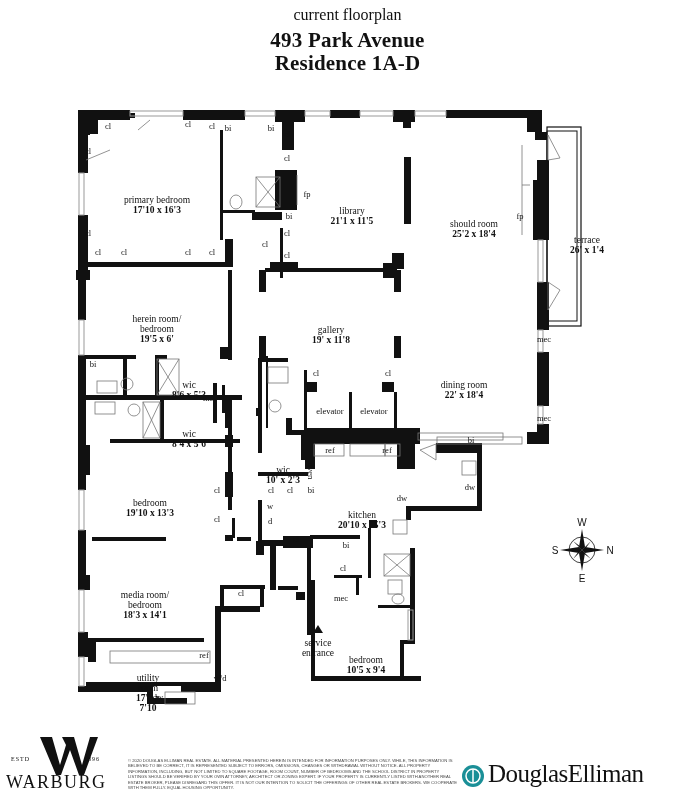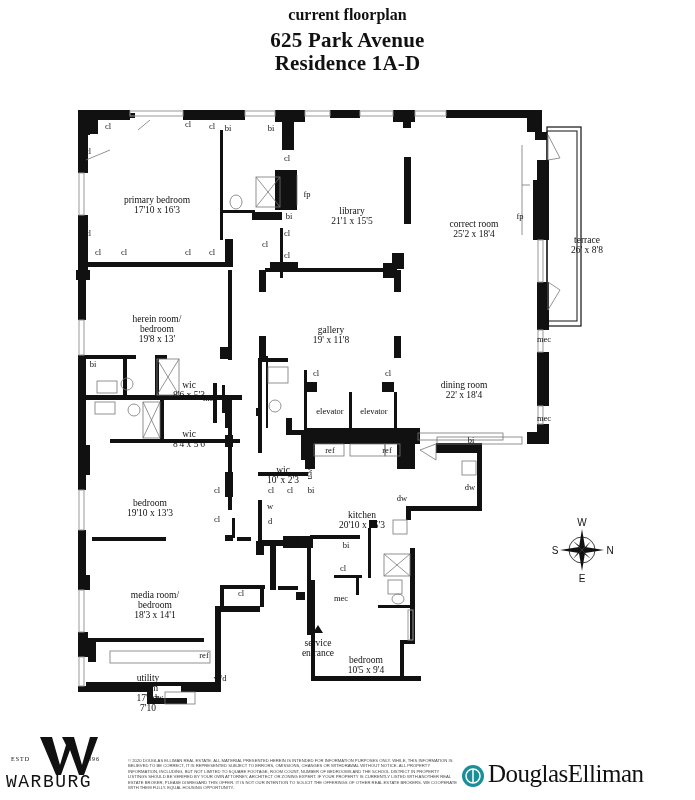--- a/index.html
+++ b/index.html
@@ -1,38 +1,38 @@
 <!DOCTYPE html>
 <html><head>
 <meta charset="utf-8">
 <style>
   html,body{margin:0;padding:0;background:#fff;}
   body{width:695px;height:800px;position:relative;overflow:hidden;font-family:"DejaVu Serif","Liberation Serif",serif;color:#111;}
   .hdr{position:absolute;left:0;width:695px;text-align:center;}
-  .hdr-sub{top:6px;font-size:16px;font-family:"Liberation Serif",serif;font-weight:bold;}
+  .hdr-sub{top:6px;font-size:16px;font-family:"Liberation Serif",serif;}
   .hdr-t1{top:28px;font-size:21px;font-weight:bold;font-family:"Liberation Serif",serif;letter-spacing:0.2px;}
   .hdr-t2{top:51px;font-size:21px;font-weight:bold;font-family:"Liberation Serif",serif;letter-spacing:0.2px;}
   svg.plan{position:absolute;left:0;top:0;}
   .lbl{position:absolute;transform:translate(-50%,-50%);text-align:center;font-family:"Liberation Serif",serif;font-size:9.5px;line-height:10px;white-space:nowrap;color:#111;}
   .sm{font-size:8.5px;}
   .room-name{display:block;margin-top:40px;}
-  .room-dim{display:block;}
+  .room-dim{display:block;font-weight:bold;}
   .compass-l{position:absolute;font-family:"Liberation Sans",sans-serif;font-size:10px;transform:translate(-50%,-50%);}
   .warb-estd{position:absolute;left:11px;top:756px;font-size:6px;letter-spacing:1px;font-family:"Liberation Serif",serif;}
   .warb-yr{position:absolute;left:84px;top:756px;font-size:6px;letter-spacing:1px;font-family:"Liberation Serif",serif;}
-  .warb-name{position:absolute;left:6px;top:772px;font-size:18px;letter-spacing:1.5px;font-family:Liberation Mono, monospace;}
+  .warb-name{position:absolute;left:6px;top:772px;font-size:18px;letter-spacing:1.5px;font-family:Liberation Serif, serif;}
   .disc{position:absolute;left:128px;top:758px;width:330px;font-family:"Liberation Sans",sans-serif;font-size:4.2px;line-height:5.4px;color:#444;text-transform:uppercase;}
   .de-name{position:absolute;left:488px;top:760px;font-family:"Liberation Serif",serif;font-size:25px;letter-spacing:-0.5px;color:#111;}
   .svc-arrow{position:absolute;left:313px;top:625px;width:0;height:0;border-left:5px solid transparent;border-right:5px solid transparent;border-bottom:8px solid #111;}
 </style>
 </head>
 <body>
 
 <div class="hdr hdr-sub">current floorplan</div>
-<div class="hdr hdr-t1">625 Park Avenue</div>
+<div class="hdr hdr-t1">493 Park Avenue</div>
 <div class="hdr hdr-t2">Residence 1A-D</div>
 
 <svg class="plan" width="695" height="800" viewBox="0 0 695 800">
   <g fill="#111">
 
     <rect x="78" y="110" width="52" height="10"></rect>
     <rect x="78" y="110" width="12" height="25"></rect>
     <rect x="90" y="120" width="8" height="14"></rect>
     <rect x="130" y="113" width="5" height="5"></rect>
     <rect x="183" y="110" width="62" height="10"></rect>
@@ -246,33 +246,33 @@
     <line x1="473" y1="769" x2="473" y2="783" stroke="#fff" stroke-width="1.5"></line>
   </g>
 </svg>
 
 <div class="lbl" style="left:157px;top:185px">
   <span class="room-name">primary bedroom</span>
   <span class="room-dim">17'10 x 16'3</span>
 </div>
 <div class="lbl" style="left:352px;top:196px">
   <span class="room-name">library</span>
-  <span class="room-dim">21'1 x 15'5</span>
+  <span class="room-dim">21'1 x 11'5</span>
 </div>
 <div class="lbl" style="left:474px;top:209px;width:60px;white-space:normal">
-  <span class="room-name">correct room</span>
+  <span class="room-name">should room</span>
   <span class="room-dim">25'2 x 18'4</span>
 </div>
 <div class="lbl" style="left:587px;top:225px">
   <span class="room-name">terrace</span>
-  <span class="room-dim">26' x 8'8</span>
+  <span class="room-dim">26' x 1'4</span>
 </div>
 <div class="lbl" style="left:157px;top:309px;width:50px;white-space:normal">
   <span class="room-name">herein room/ bedroom</span>
-  <span class="room-dim">19'8 x 13'</span>
+  <span class="room-dim">19'5 x 6'</span>
 </div>
 <div class="lbl" style="left:331px;top:315px">
   <span class="room-name">gallery</span>
   <span class="room-dim">19' x 11'8</span>
 </div>
 <div class="lbl" style="left:464px;top:370px;width:60px;white-space:normal">
   <span class="room-name">dining room</span>
   <span class="room-dim">22' x 18'4</span>
 </div>
 <div class="lbl" style="left:189px;top:370px">
@@ -288,21 +288,21 @@
   <span class="room-dim">10' x 2'3</span>
 </div>
 <div class="lbl" style="left:150px;top:488px">
   <span class="room-name">bedroom</span>
   <span class="room-dim">19'10 x 13'3</span>
 </div>
 <div class="lbl" style="left:362px;top:500px">
   <span class="room-name">kitchen</span>
   <span class="room-dim">20'10 x 15'3</span>
 </div>
-<div class="lbl" style="left:155px;top:585px;width:50px;white-space:normal">
+<div class="lbl" style="left:145px;top:585px;width:50px;white-space:normal">
   <span class="room-name">media room/ bedroom</span>
   <span class="room-dim">18'3 x 14'1</span>
 </div>
 <div class="lbl" style="left:366px;top:645px">
   <span class="room-name">bedroom</span>
   <span class="room-dim">10'5 x 9'4</span>
 </div>
 <div class="lbl" style="left:148px;top:673px;width:40px;white-space:normal">
   <span class="room-name">utility room</span>
   <span class="room-dim">17'7 x 7'10</span>

